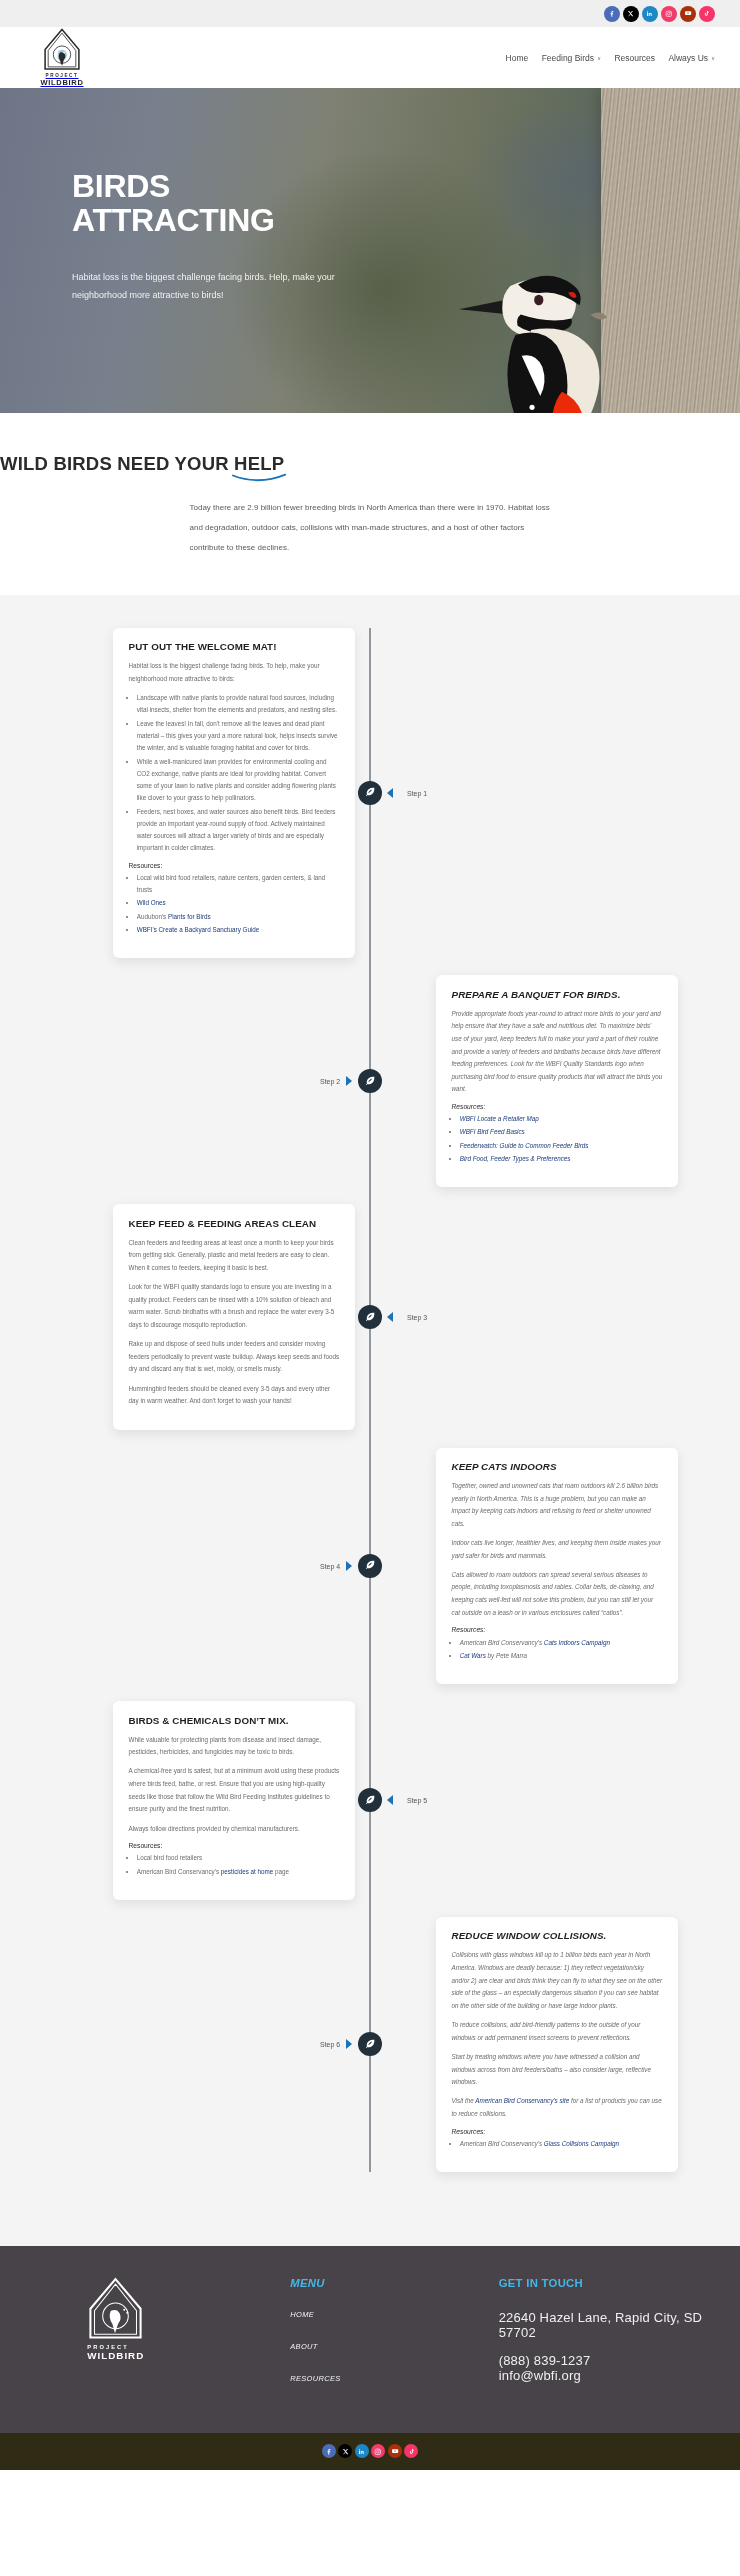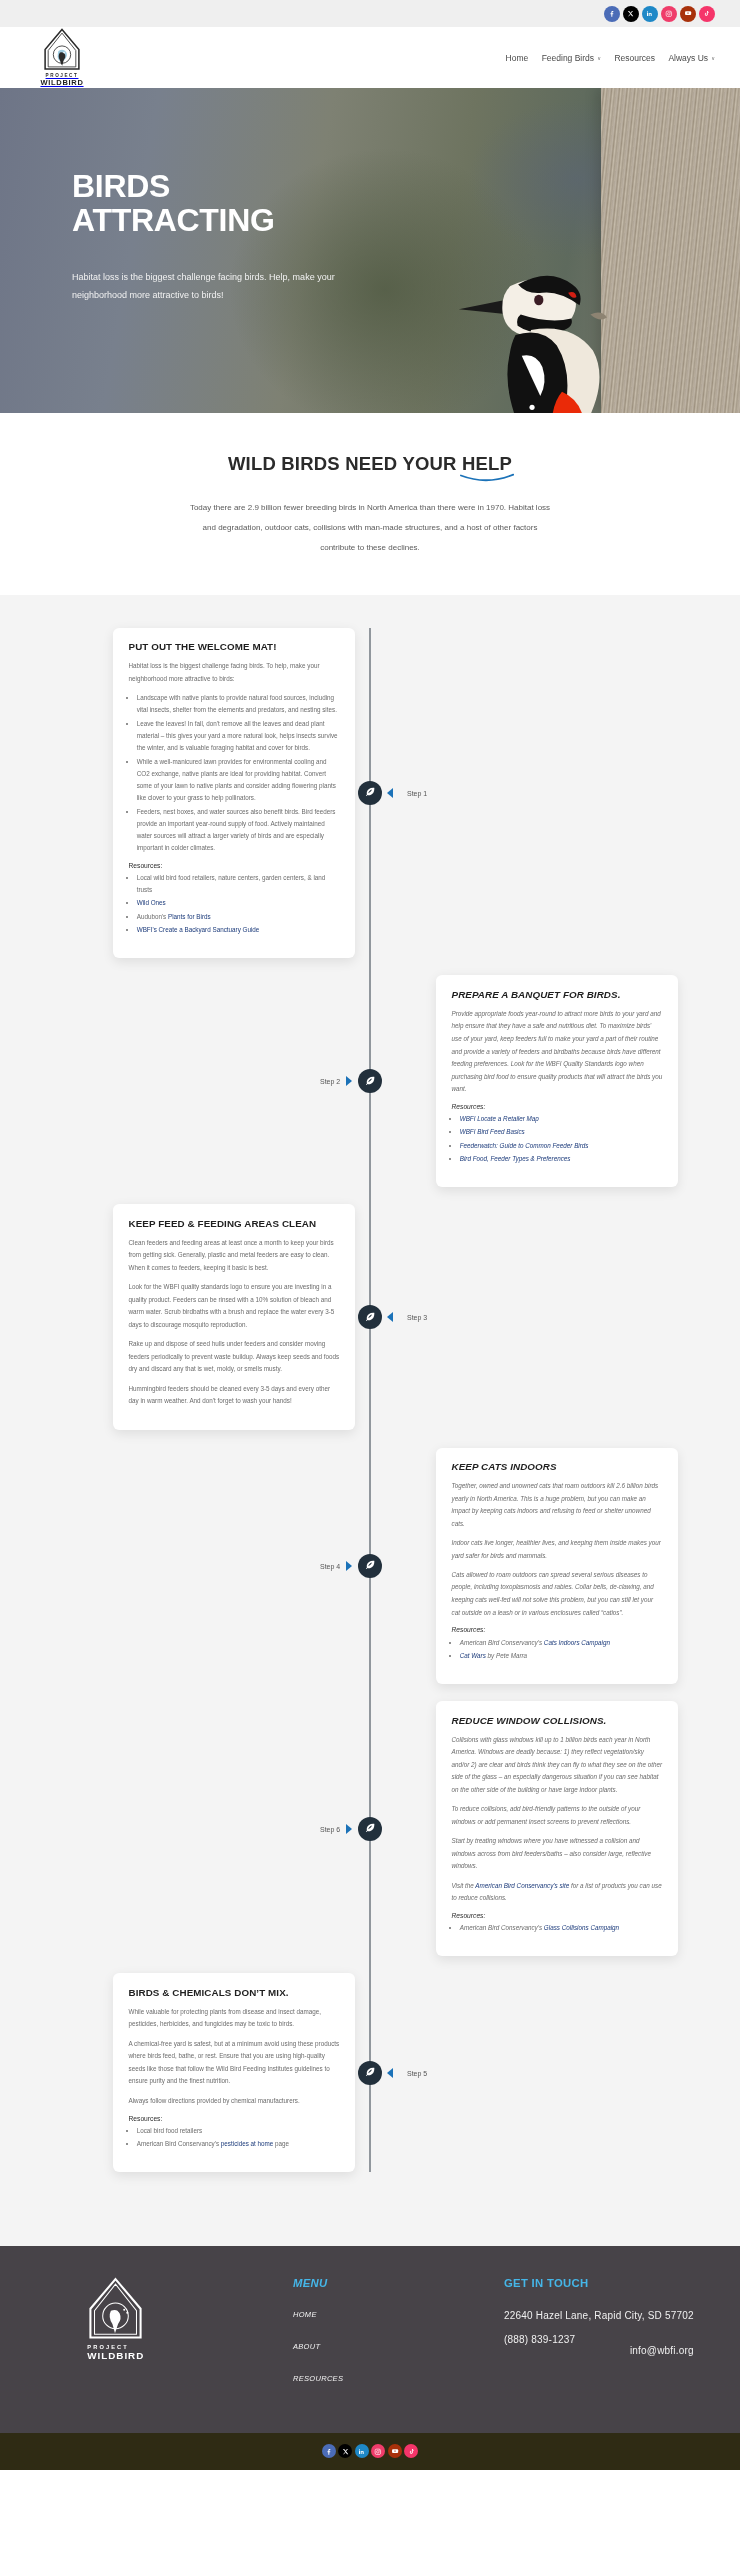--- a/index.html
+++ b/index.html
@@ -85,21 +85,21 @@
   .hero-title {
     font-size: 32px; line-height: 1.06; font-weight: 800; color: #fff;
     letter-spacing: -0.3px;
   }
   .hero-sub {
     margin-top: 30px; font-size: 9px; line-height: 2.0; color: #f2f2f2;
     max-width: 309px;
   }
 
   
-  .intro { background: #fff; padding: 40px 0 37px; text-align: center; }
+  .intro { background: #fff; padding: 40px 0 37px; text-align: left; }
   .intro-head {
     font-size: 18.5px; font-weight: 800; color: #2b2b2b; letter-spacing: 0.2px;
     display: inline-block; position: relative;
   }
   .intro-head .u { position: relative; display: inline-block; }
   .swoosh { position: absolute; left: -2.1px; bottom: -9.3px; width: 108%; height: 11.3px; }
   .intro-body {
     margin: 23px auto 0; max-width: 361px;
     font-size: 8px; line-height: 2.5; color: #5b5b5b;
   }
@@ -199,21 +199,21 @@
   .f-logo-t2 { font-size: 9.8px; letter-spacing: 1px; margin-left: 10.3px; font-weight: 800;}
   .f-col-menu { width: 211px; font-style: italic; }
   .f-head {
     color: #45b6e8; font-size: 11.3px; font-weight: 800; letter-spacing: 0.3px;
     margin-bottom: 20.6px;
   }
   .f-item {
     display: block; color: #f2f2f2; font-size: 7.5px; letter-spacing: 0.3px;
     text-decoration: none; margin-bottom: 23px;
   }
-  .f-line { color: #f0f0f0; font-size: 10px; margin-bottom: 13.4px; letter-spacing: 0.2px; text-align: right; }
+  .f-line { color: #f0f0f0; font-size: 13px; margin-bottom: 13.4px; letter-spacing: 0.2px; }
   .footer-bottom {
     background: #2f2b14;
     height: 37px;
     display: flex; align-items: center; justify-content: center;
   }
   .footer-bottom .social-row { gap: 2.6px; }
   .footer-bottom .soc { width: 14px; height: 14px; }
 </style>
 </head>
 <body>
@@ -416,58 +416,58 @@
         </div>
         <div class="marker">
           <span><svg viewBox="0 0 24 24" fill="#ffffff">
               <path d="M19.5 3.5c-7 0-12 3.4-13.4 9.3-.5 2.2-.3 3.8.2 5.1L4 20.2l1.3 1.3 2.3-2.3c1.3.5 2.9.7 5.1.2C18.6 18 22 13 22 6c0-.9-.1-1.7-.2-2.5zM9 15.5c.9-4 3.9-7 8-8.2-1.6 3.5-4.4 6.3-8 8.2z"></path>
             </svg></span>
         </div>
         <div class="step-label for-right">Step 4</div>
         <div class="tri point-right"></div>
       </div>
       <div class="row">
+        <div class="card left">
+          <h3>BIRDS &amp; CHEMICALS DON’T MIX.</h3>
+          <p>While valuable for protecting plants from disease and insect damage, pesticides, herbicides, and fungicides may be toxic to birds.</p>
+          <p>A chemical-free yard is safest, but at a minimum avoid using these products where birds feed, bathe, or rest. Ensure that you are using high-quality seeds like those that follow the Wild Bird Feeding Institutes guidelines to ensure purity and the finest nutrition.</p>
+          <p>Always follow directions provided by chemical manufacturers.</p>
+          <div class="res-title">Resources:</div>
+          <ul>
+            <li><span>Local bird food retailers</span></li>
+            <li><span>American Bird Conservancy's </span><a href="#">pesticides at home</a><span> page</span></li>
+          </ul>
+        </div>
+        <div class="marker">
+          <span><svg viewBox="0 0 24 24" fill="#ffffff">
+              <path d="M19.5 3.5c-7 0-12 3.4-13.4 9.3-.5 2.2-.3 3.8.2 5.1L4 20.2l1.3 1.3 2.3-2.3c1.3.5 2.9.7 5.1.2C18.6 18 22 13 22 6c0-.9-.1-1.7-.2-2.5zM9 15.5c.9-4 3.9-7 8-8.2-1.6 3.5-4.4 6.3-8 8.2z"></path>
+            </svg></span>
+        </div>
+        <div class="step-label for-left">Step 5</div>
+        <div class="tri point-left"></div>
+      </div>
+      <div class="row">
         <div class="card right">
           <h3>REDUCE WINDOW COLLISIONS.</h3>
           <p>Collisions with glass windows kill up to 1 billion birds each year in North America. Windows are deadly because: 1) they reflect vegetation/sky and/or 2) are clear and birds think they can fly to what they see on the other side of the glass – an especially dangerous situation if you can see habitat on the other side of the building or have large indoor plants.</p>
           <p>To reduce collisions, add bird-friendly patterns to the outside of your windows or add permanent insect screens to prevent reflections.</p>
           <p>Start by treating windows where you have witnessed a collision and windows across from bird feeders/baths – also consider large, reflective windows.</p>
           <p><span>Visit the </span><a href="#">American Bird Conservancy's site</a><span> for a list of products you can use to reduce collisions.</span></p>
           <div class="res-title">Resources:</div>
           <ul>
             <li><span>American Bird Conservancy's </span><a href="#">Glass Collisions Campaign</a></li>
           </ul>
         </div>
         <div class="marker">
           <span><svg viewBox="0 0 24 24" fill="#ffffff">
               <path d="M19.5 3.5c-7 0-12 3.4-13.4 9.3-.5 2.2-.3 3.8.2 5.1L4 20.2l1.3 1.3 2.3-2.3c1.3.5 2.9.7 5.1.2C18.6 18 22 13 22 6c0-.9-.1-1.7-.2-2.5zM9 15.5c.9-4 3.9-7 8-8.2-1.6 3.5-4.4 6.3-8 8.2z"></path>
             </svg></span>
         </div>
         <div class="step-label for-right">Step 6</div>
         <div class="tri point-right"></div>
-      </div>
-      <div class="row">
-        <div class="card left">
-          <h3>BIRDS &amp; CHEMICALS DON’T MIX.</h3>
-          <p>While valuable for protecting plants from disease and insect damage, pesticides, herbicides, and fungicides may be toxic to birds.</p>
-          <p>A chemical-free yard is safest, but at a minimum avoid using these products where birds feed, bathe, or rest. Ensure that you are using high-quality seeds like those that follow the Wild Bird Feeding Institutes guidelines to ensure purity and the finest nutrition.</p>
-          <p>Always follow directions provided by chemical manufacturers.</p>
-          <div class="res-title">Resources:</div>
-          <ul>
-            <li><span>Local bird food retailers</span></li>
-            <li><span>American Bird Conservancy's </span><a href="#">pesticides at home</a><span> page</span></li>
-          </ul>
-        </div>
-        <div class="marker">
-          <span><svg viewBox="0 0 24 24" fill="#ffffff">
-              <path d="M19.5 3.5c-7 0-12 3.4-13.4 9.3-.5 2.2-.3 3.8.2 5.1L4 20.2l1.3 1.3 2.3-2.3c1.3.5 2.9.7 5.1.2C18.6 18 22 13 22 6c0-.9-.1-1.7-.2-2.5zM9 15.5c.9-4 3.9-7 8-8.2-1.6 3.5-4.4 6.3-8 8.2z"></path>
-            </svg></span>
-        </div>
-        <div class="step-label for-left">Step 5</div>
-        <div class="tri point-left"></div>
       </div>
     </div>
 </div>
 
 <div class="footer">
   <div class="footer-grid">
     <div class="f-col-logo">
       <div class="f-logo-mark">
         <svg viewBox="0 0 110 125" width="57" height="64">
           <path d="M55 4 L104 62 L104 118 L6 118 L6 62 Z" fill="none" stroke="#ffffff" stroke-width="4"></path>

